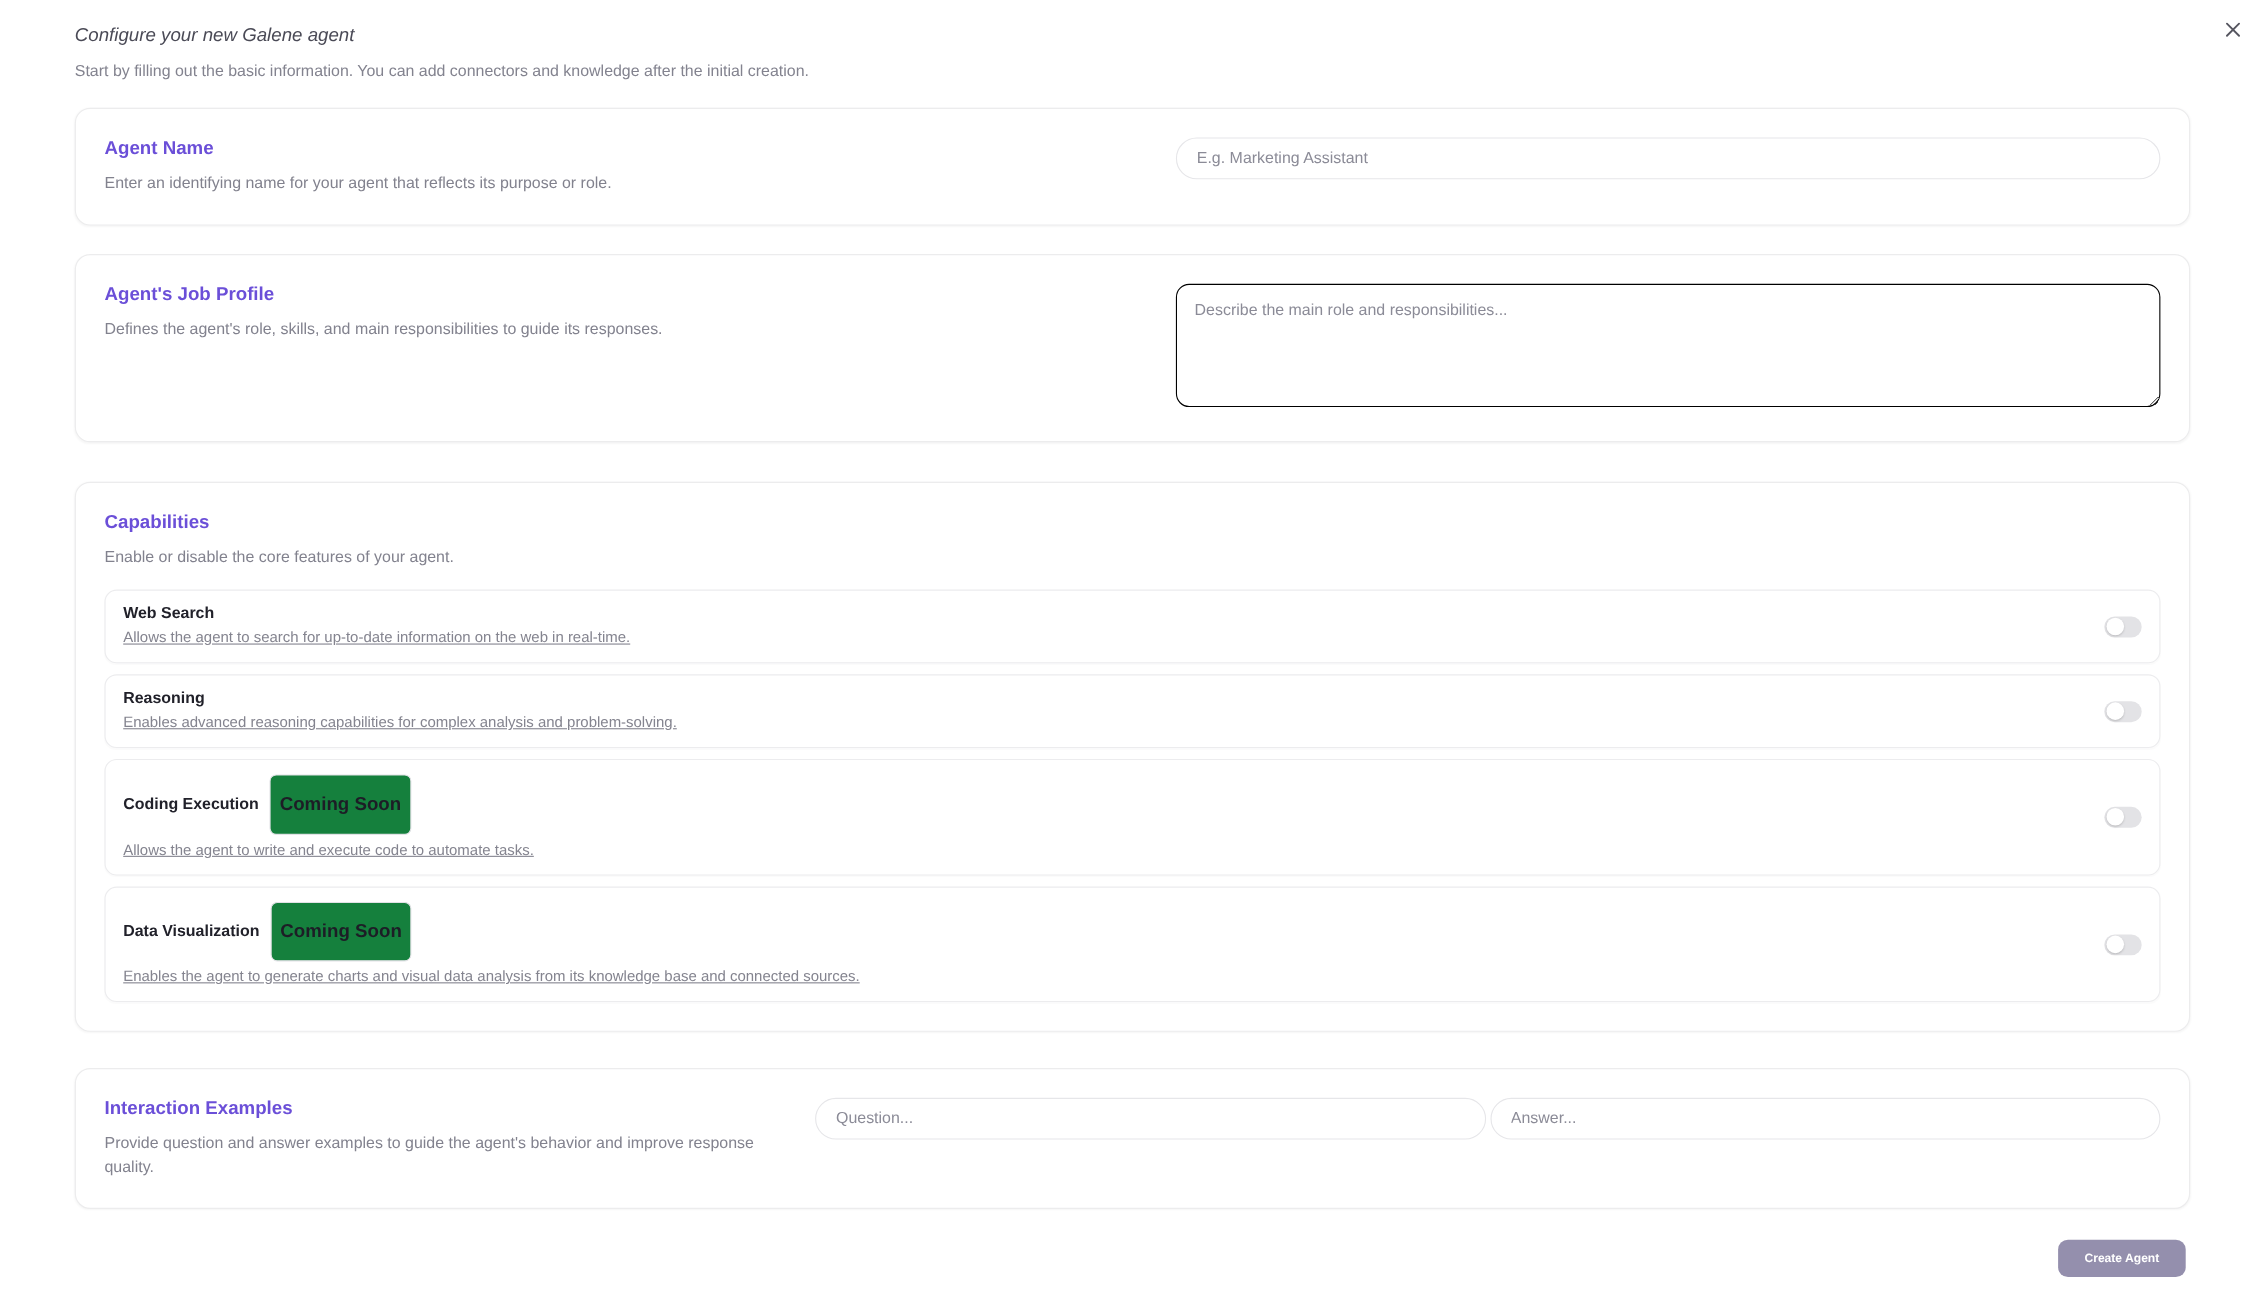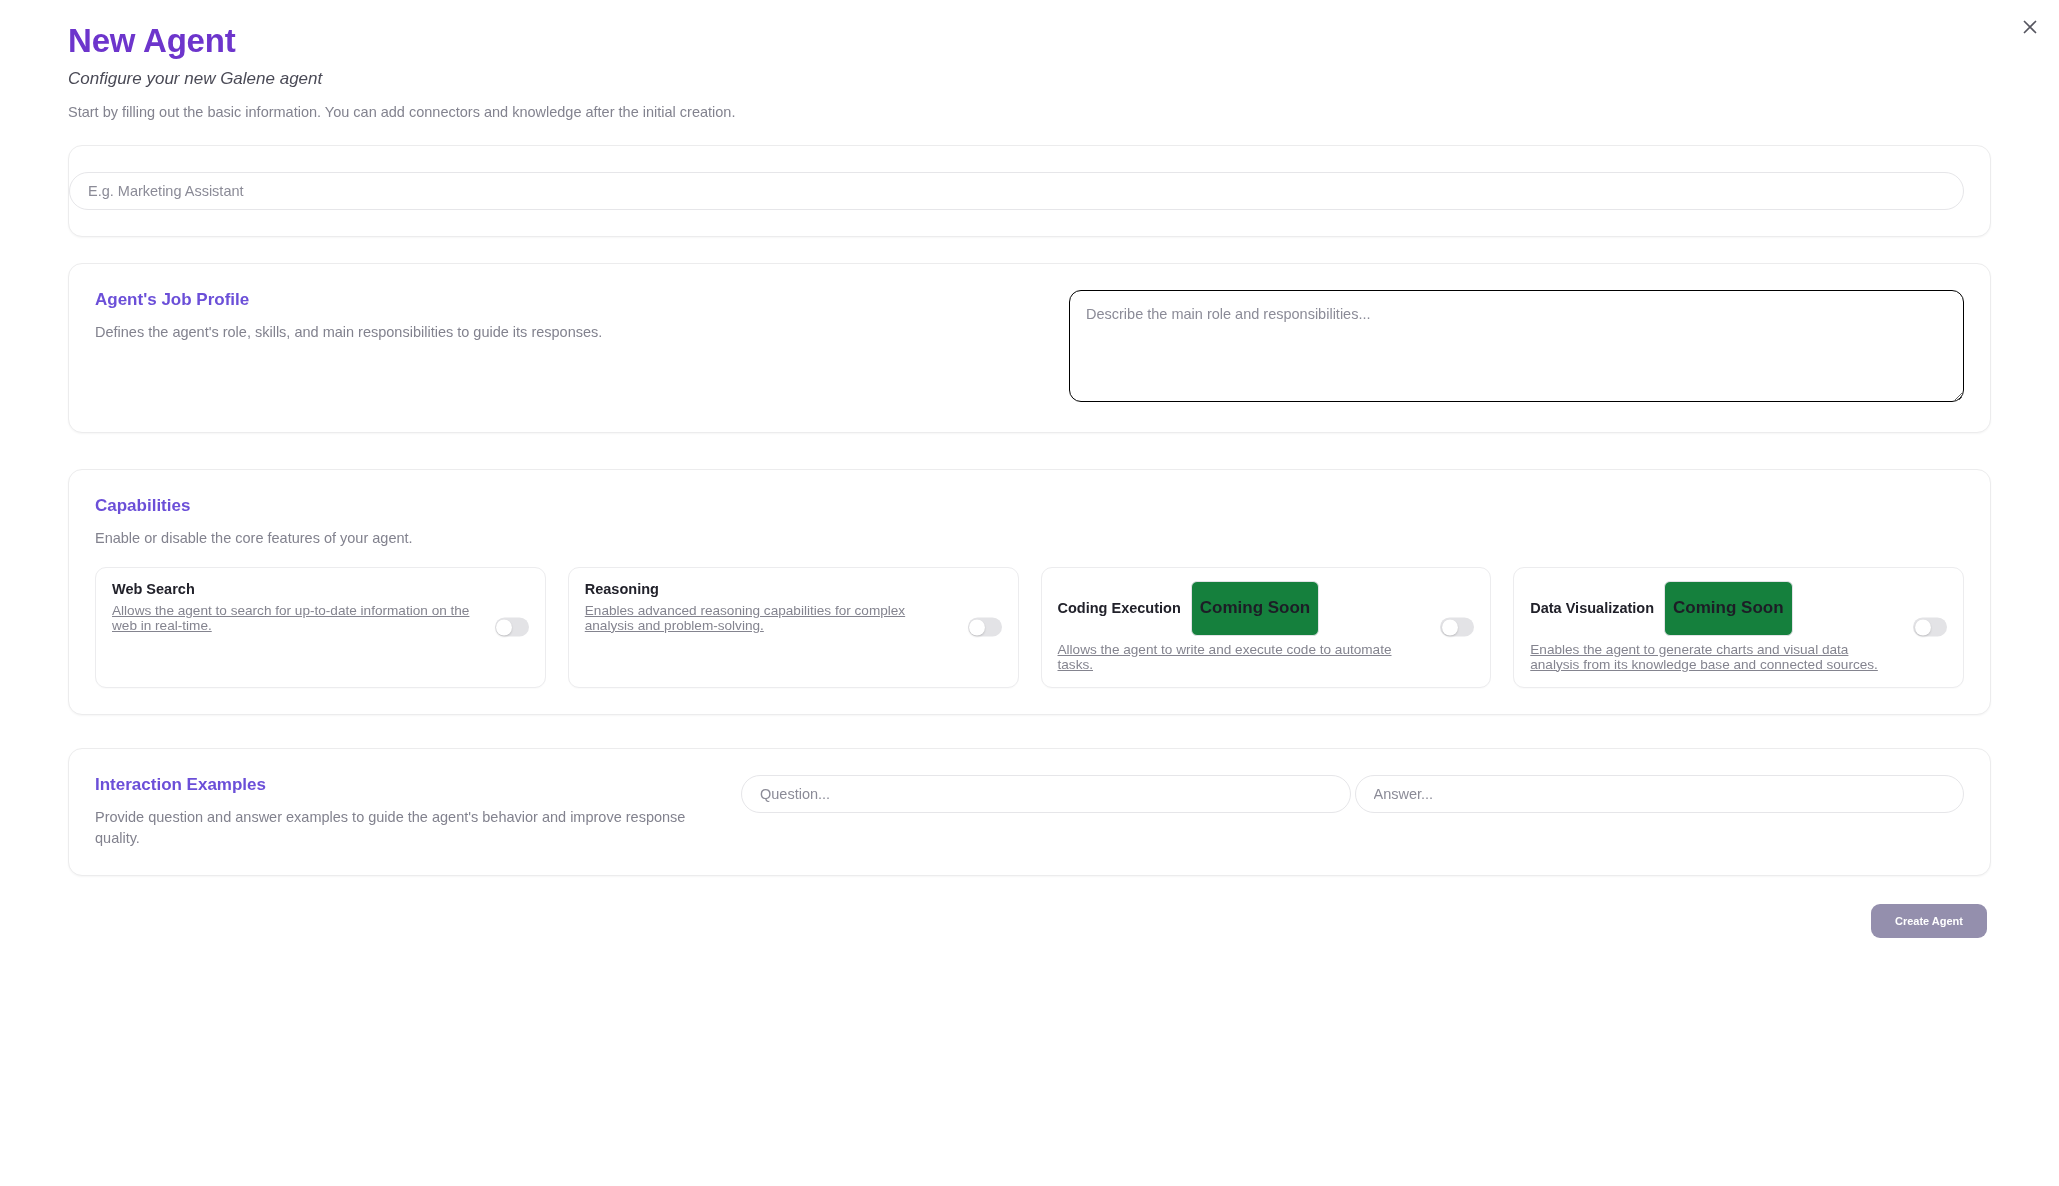--- a/index.html
+++ b/index.html
@@ -102,22 +102,22 @@
     padding: 13px 16px;
     outline: none;
     resize: vertical;
     line-height: 1.4;
   }
   .area-input::placeholder { color: #8b8b97; }
 
   
   .cap-grid {
     display: grid;
-    grid-template-columns: 1fr 1fr 1fr 1fr;
-    gap: 30px 22px;
+    grid-template-columns: 1fr;
+    gap: 10px 22px;
     padding: 0 26px 26px 26px;
   }
   .cap-card {
     position: relative;
     border: 1px solid #ececee;
     border-radius: 11px;
     background: #fff;
     padding: 13px 70px 15px 16px;
     min-height: 62px;
     box-shadow: 0 1px 1px rgba(16,16,30,0.02);
@@ -193,27 +193,30 @@
 
 <div class="page">
 
   <button class="close-btn" aria-label="Close">
     <svg width="16" height="16" viewBox="0 0 16 16">
       <path d="M2.5 2.5 L13.5 13.5 M13.5 2.5 L2.5 13.5" stroke="#55555f" stroke-width="1.7" fill="none" stroke-linecap="round"></path>
     </svg>
   </button>
 
   <div class="header">
-    <h1 class="title">New Agent</h1>
     <div class="subtitle">Configure your new Galene agent</div>
     <div class="lede">Start by filling out the basic information. You can add connectors and knowledge after the initial creation.</div>
   </div>
 
   <div class="card" style="margin-top:25px;">
     <div class="card-row">
+      <div class="card-left" style="width:1000px;">
+        <div class="section-title">Agent Name</div>
+        <p class="section-desc">Enter an identifying name for your agent that reflects its purpose or role.</p>
+      </div>
       <div style="flex:1; padding:26px 26px 26px 0;">
         <input class="pill-input" style="width: 100%;" placeholder="E.g. Marketing Assistant" value="">
       </div>
     </div>
   </div>
 
   <div class="card" style="margin-top:26px;">
     <div class="card-row">
       <div class="card-left" style="width:1000px;">
         <div class="section-title">Agent's Job Profile</div>

